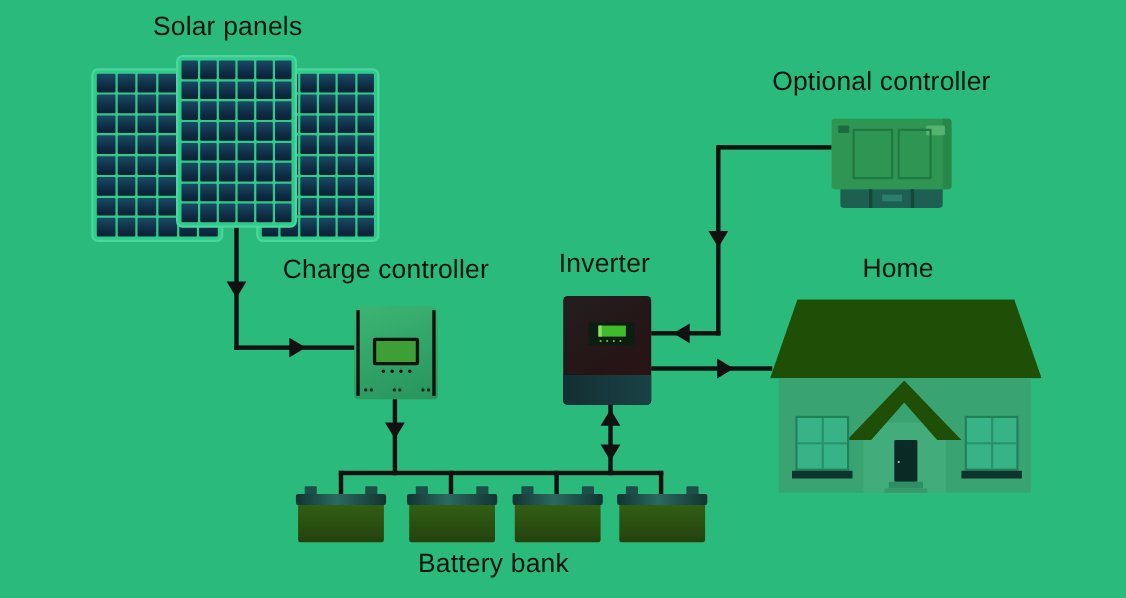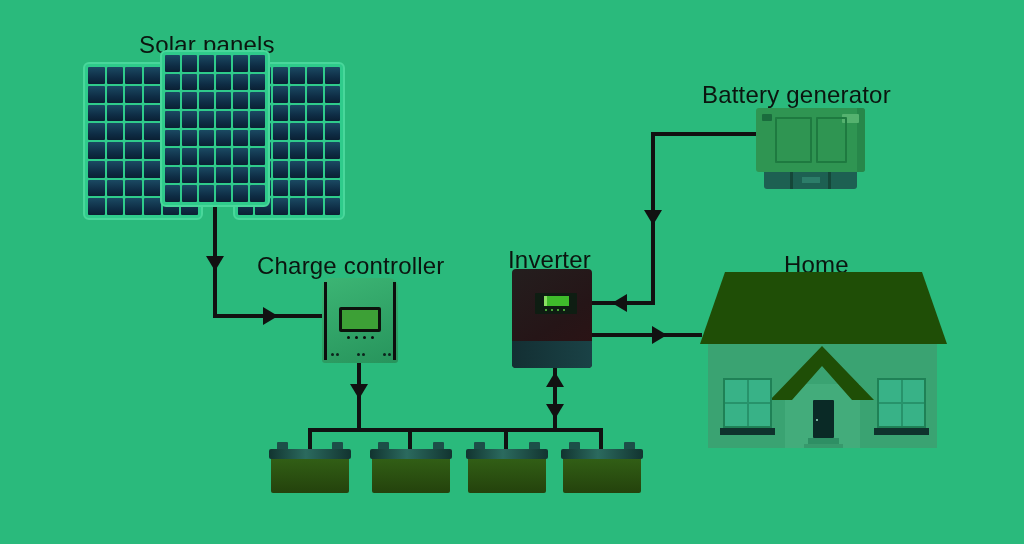--- a/index.html
+++ b/index.html
@@ -1,18 +1,18 @@
 <!DOCTYPE html>
 <html><head>
 <meta charset="utf-8">
 <style>
   html,body{margin:0;padding:0;background:#2aba7c;}
   .canvas{position:relative;width:1024px;height:544px;background:#2aba7c;overflow:hidden;
           font-family:"Liberation Sans",sans-serif;}
-  .label{position:absolute;color:#0b150f;font-size:24px;font-weight:500;letter-spacing:.2px;white-space:nowrap;margin-top:20px;}
+  .label{position:absolute;color:#0b150f;font-size:24px;font-weight:500;letter-spacing:.2px;white-space:nowrap;}
 
   
   .wire{position:absolute;background:#111;}
   .wh{height:4px;} .wv{width:4px;}
   .ar{position:absolute;width:0;height:0;}
   .ar-d{border-left:9px solid transparent;border-right:9px solid transparent;border-top:15px solid #111;}
   .ar-u{border-left:9px solid transparent;border-right:9px solid transparent;border-bottom:15px solid #111;}
   .ar-r{border-top:9px solid transparent;border-bottom:9px solid transparent;border-left:15px solid #111;}
   .ar-l{border-top:9px solid transparent;border-bottom:9px solid transparent;border-right:15px solid #111;}
 
@@ -77,22 +77,23 @@
             background:linear-gradient(180deg,#315e15,#24420c);}
 </style>
 </head>
 <body>
 
 <div class="canvas">
 
   <div class="label" style="left:139px;top:11px;">Solar panels</div>
   <div class="label" style="left:508px;top:226px;">Inverter</div>
   <div class="label" style="left:257px;top:232px;">Charge controller</div>
-  <div class="label" style="left:702px;top:61px;">Battery generator</div>
+  <div class="label" style="left:702px;top:61px;">Optional controller</div>
   <div class="label" style="left:784px;top:231px;">Home</div>
+  <div class="label" style="left:380px;top:499px;">Battery bank</div>
 
   <div class="wire wv" style="left:213px;top:205px;height:113px;"></div>
   <div class="wire wh" style="left:213px;top:314px;width:114px;"></div>
   <div class="ar ar-d" style="left:206px;top:256px;"></div>
   <div class="ar ar-r" style="left:263px;top:307px;"></div>
 
   <div class="wire wv" style="left:357px;top:361px;height:71px;"></div>
   <div class="ar ar-d" style="left:350px;top:384px;"></div>
 
   <div class="wire wh" style="left:308px;top:428px;width:295px;"></div>

